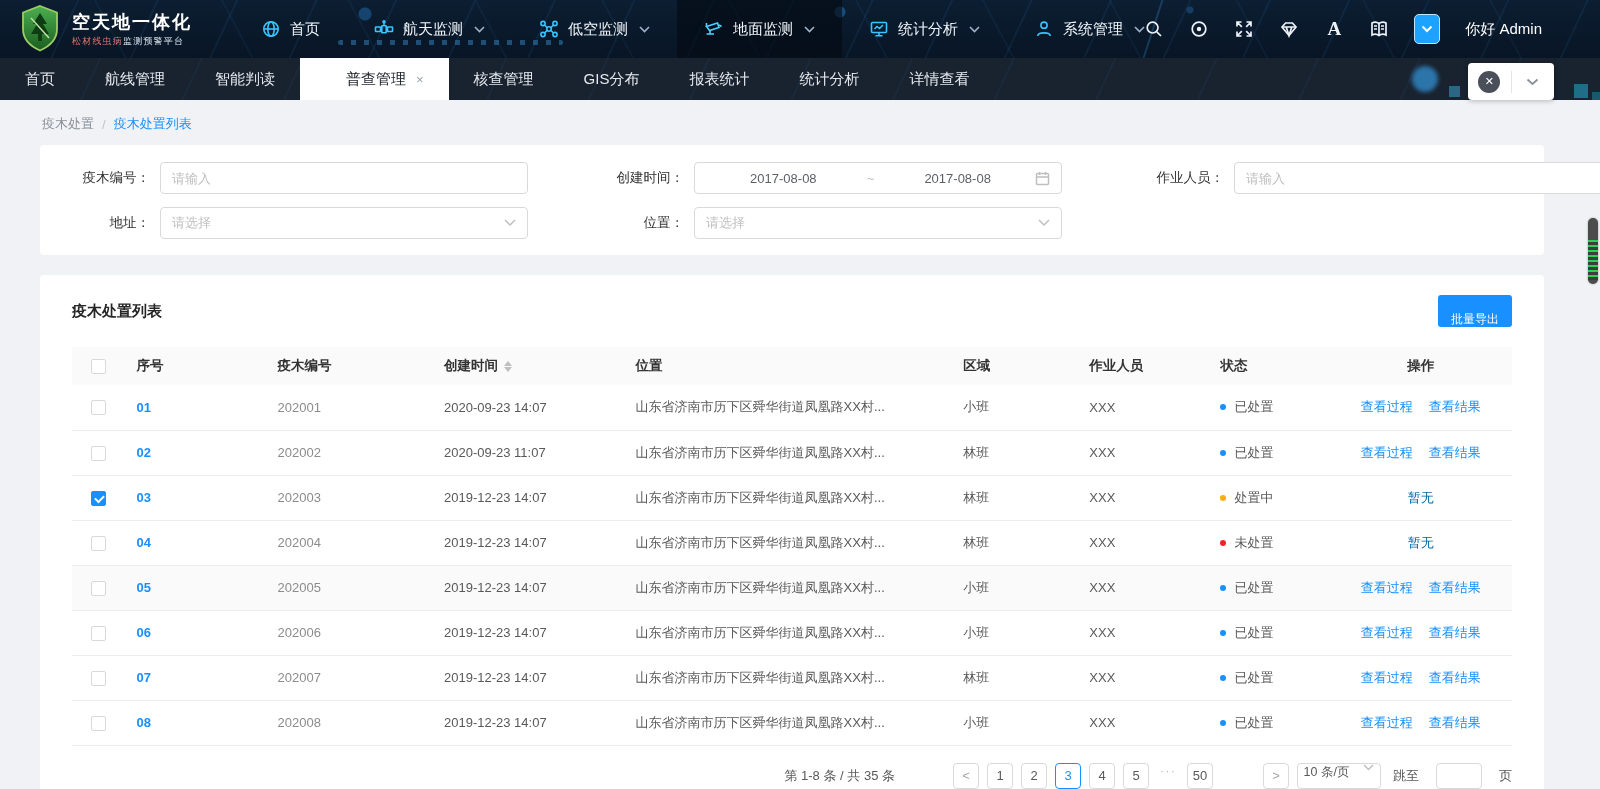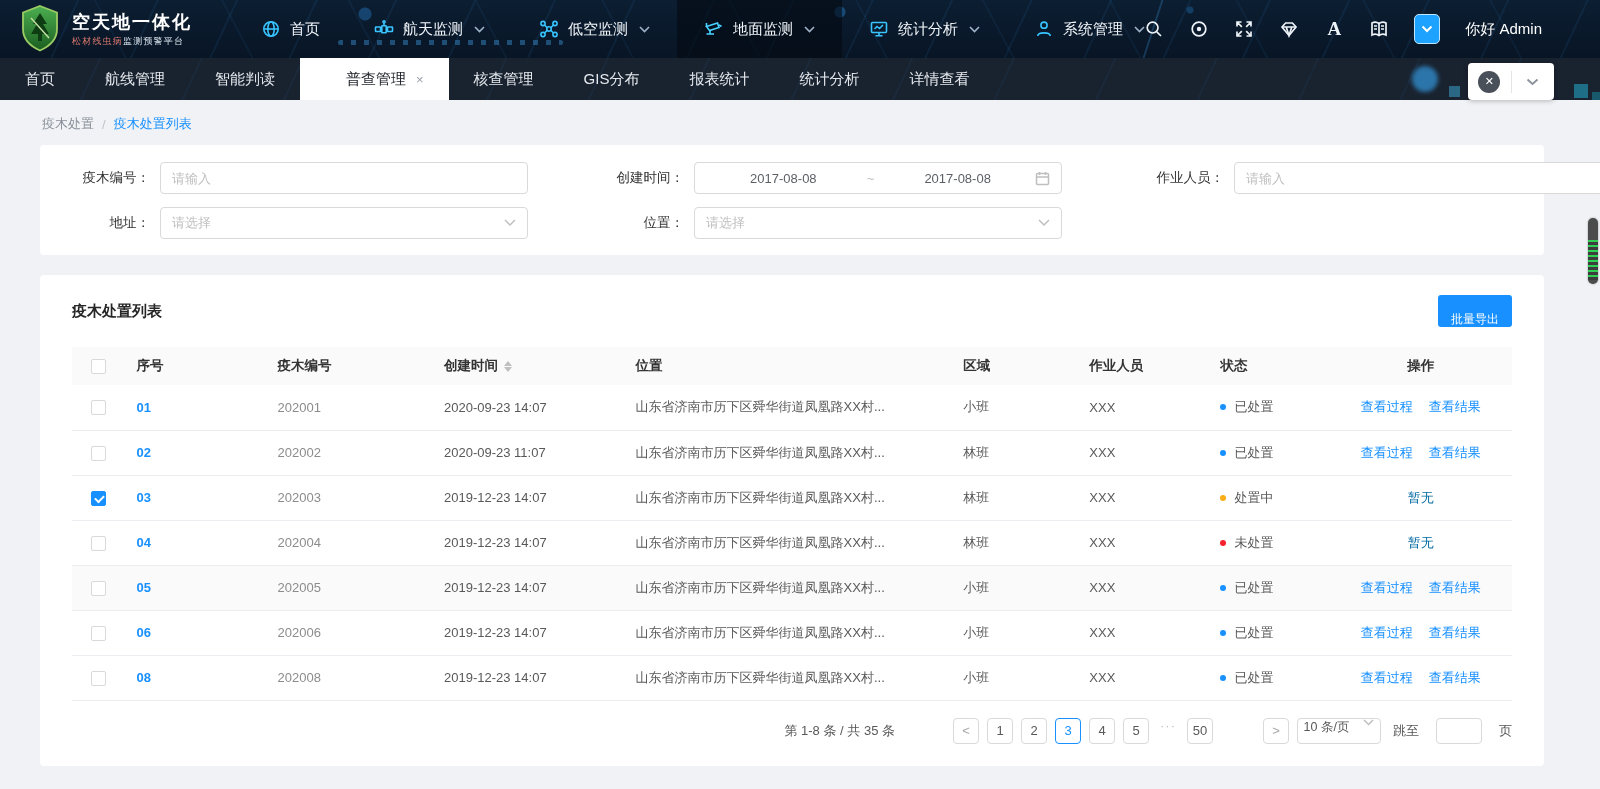--- a/index.html
+++ b/index.html
@@ -488,20 +488,31 @@
               <td class="code">202006</td>
               <td>2019-12-23 14:07</td>
               <td>山东省济南市历下区舜华街道凤凰路XX村...</td>
               <td>小班</td>
               <td>XXX</td>
               <td><span class="dot" style="background:#1890ff"></span>已处置</td>
               <td class="c"><a class="act-link">查看过程</a><a class="act-link">查看结果</a></td>
             </tr>
             <tr>
               <td class="c"><span class="cb "></span></td>
+              <td><a class="seq-link">07</a></td>
+              <td class="code">202007</td>
+              <td>2019-12-23 14:07</td>
+              <td>山东省济南市历下区舜华街道凤凰路XX村...</td>
+              <td>林班</td>
+              <td>XXX</td>
+              <td><span class="dot" style="background:#1890ff"></span>已处置</td>
+              <td class="c"><a class="act-link">查看过程</a><a class="act-link">查看结果</a></td>
+            </tr>
+            <tr>
+              <td class="c"><span class="cb "></span></td>
               <td><a class="seq-link">08</a></td>
               <td class="code">202008</td>
               <td>2019-12-23 14:07</td>
               <td>山东省济南市历下区舜华街道凤凰路XX村...</td>
               <td>小班</td>
               <td>XXX</td>
               <td><span class="dot" style="background:#1890ff"></span>已处置</td>
               <td class="c"><a class="act-link">查看过程</a><a class="act-link">查看结果</a></td>
             </tr>
           </tbody>

